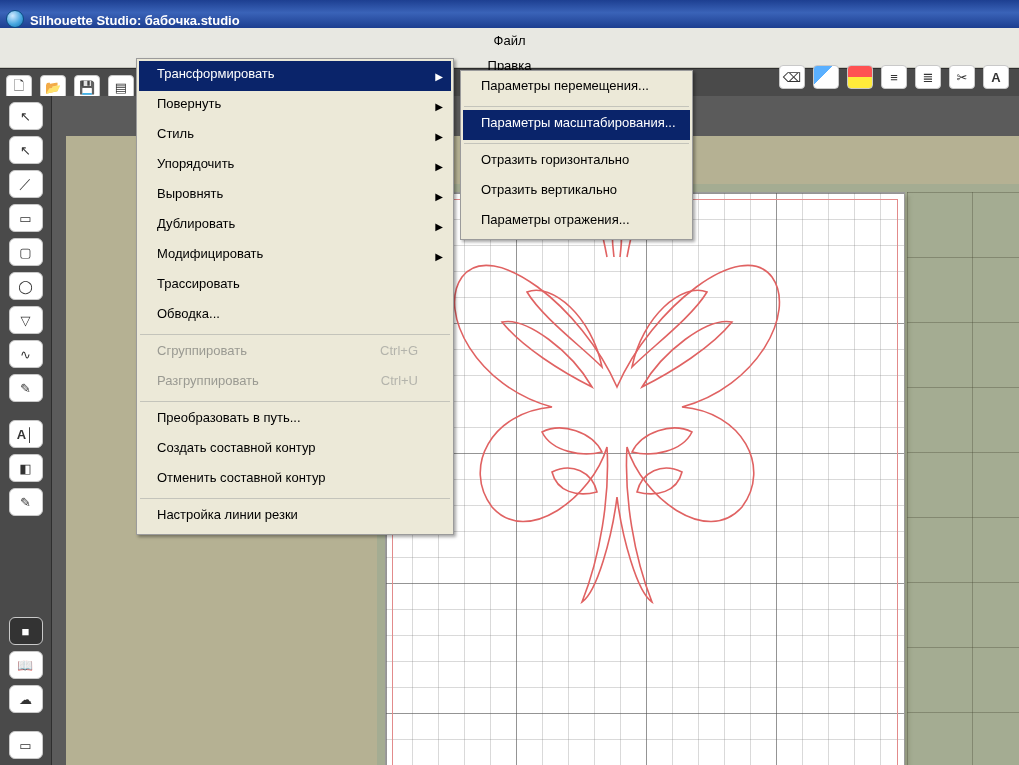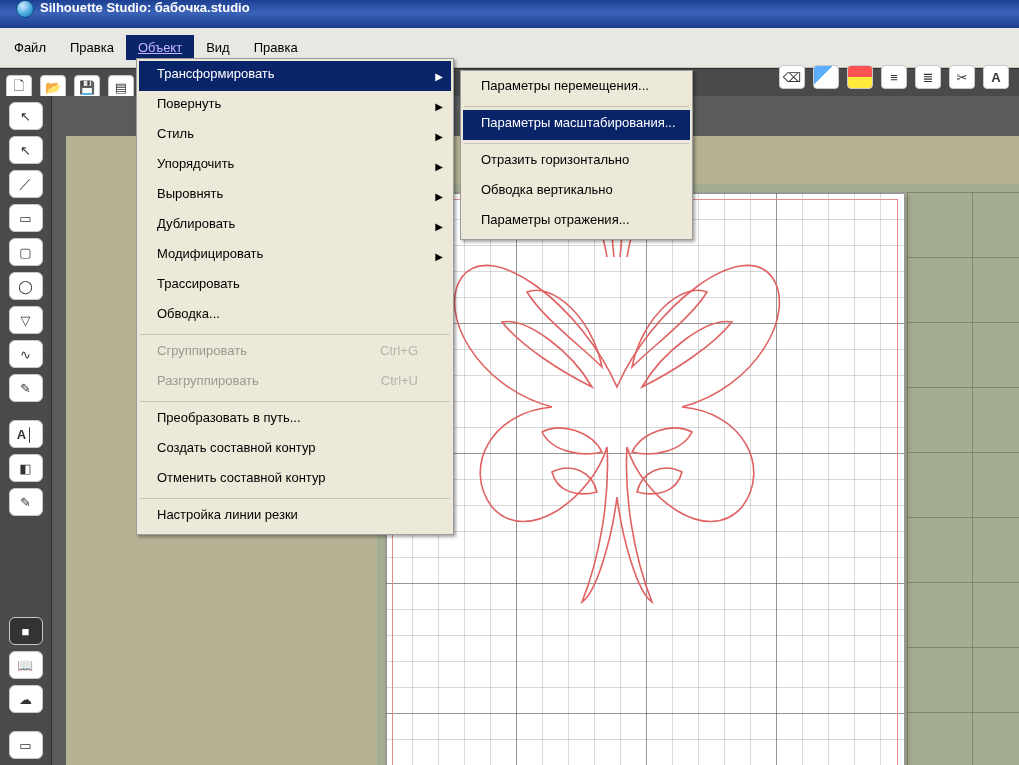--- a/index.html
+++ b/index.html
@@ -1,23 +1,23 @@
 <!DOCTYPE html>
 <html><head>
 <meta charset="utf-8">
 <style>
 * { margin: 0; padding: 0; box-sizing: border-box; font-family: "Tahoma", sans-serif; font-size: 13px; user-select: none; }
 html, body { width: 1019px; height: 765px; overflow: hidden; background: #b5b193; }
 
 
-.titlebar { height: 28px; background: linear-gradient(to bottom, #1d3f91 0%, #3a63b8 45%, #1c3e90 100%); color: #fff; display: flex; align-items: flex-start; padding: 0 16px; font-size: 15px; font-weight: bold; }
+.titlebar { height: 28px; background: linear-gradient(to bottom, #1d3f91 0%, #3a63b8 45%, #1c3e90 100%); color: #fff; display: flex; align-items: flex-end; padding: 0 6px; font-size: 15px; font-weight: bold; }
 .titlebar .logo { width: 18px; height: 18px; border-radius: 50%; background: radial-gradient(circle at 35% 30%, #cfe9ff 0%, #4aa8e0 55%, #0f70b0 100%); display: inline-block; margin-right: 6px; border: 1px solid #0b4d82; }
 
 
-.menubar { height: 40px; background: #e8e8e2; border-bottom: 1px solid #c4c4bb; display: flex; align-items: center; padding: 0 2px; }
+.menubar { height: 40px; background: #e8e8e2; border-bottom: 1px solid #c4c4bb; display: flex; align-items: center; padding: 0 2px; flex-direction: column; }
 .menubar .menu-item { padding: 5px 12px; cursor: default; }
 .menubar .menu-item.open-item { background: #0a246a; color: #c4b5fd; text-decoration: underline; }
 
 
 .toolbar-row { height: 38px; background: #4a4a4a; display: flex; align-items: center; padding: 0 6px; gap: 8px; border-top: 1px solid #2e2e2e; border-bottom: 1px solid #2e2e2e; }
 .tool-group { display: flex; gap: 8px; align-items: center; }
 .t-btn { width: 26px; height: 24px; background: #fff; border: 1px solid #c9c9c9; border-radius: 4px; display: flex; align-items: center; justify-content: center; color: #333; font-size: 14px; }
 
 .right-toolbar-block { position: absolute; right: 4px; top: 58px; height: 38px; display: flex; align-items: center; gap: 8px; padding: 0 6px; }
 
@@ -218,15 +218,15 @@
   <div class="dd-sep"></div>
   <div class="dd-item"><span>Настройка линии резки</span></div>
 </div>
 
 <div class="dropdown dd-sub">
   <div class="dd-item"><span>Параметры перемещения...</span></div>
   <div class="dd-sep"></div>
   <div class="dd-item highlight"><span>Параметры масштабирования...</span></div>
   <div class="dd-sep"></div>
   <div class="dd-item"><span>Отразить горизонтально</span></div>
-  <div class="dd-item"><span>Обводка вертикально</span></div>
+  <div class="dd-item"><span>Отразить вертикально</span></div>
   <div class="dd-item"><span>Параметры отражения...</span></div>
 </div>
 
 </body></html>

